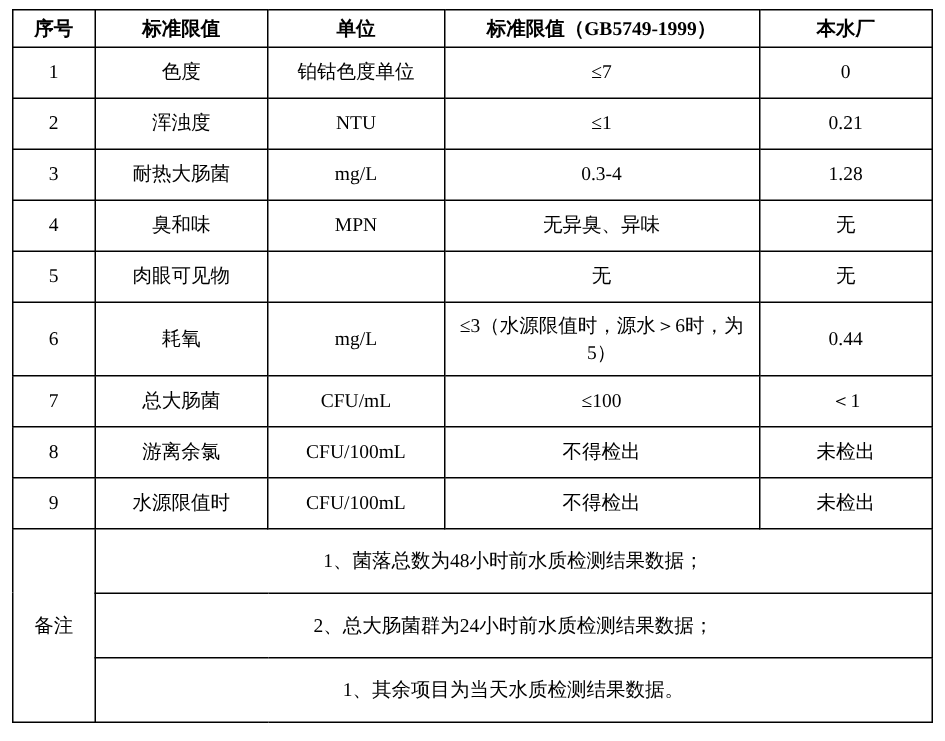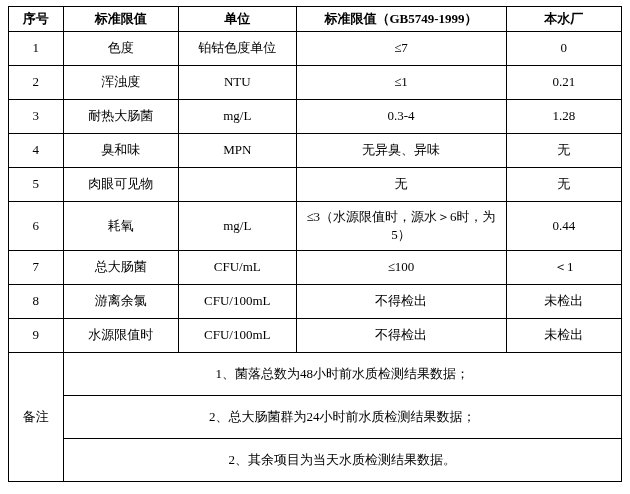--- a/index.html
+++ b/index.html
@@ -153,17 +153,17 @@
         <td class="c-plant">未检出</td>
       </tr>
       <tr>
         <td class="remark-label" rowspan="3">备注</td>
         <td class="remark-text" colspan="4">1、菌落总数为48小时前水质检测结果数据；</td>
       </tr>
       <tr>
         <td class="remark-text" colspan="4">2、总大肠菌群为24小时前水质检测结果数据；</td>
       </tr>
       <tr>
-        <td class="remark-text" colspan="4">2、其余项目为当天水质检测结果数据。</td>
+        <td class="remark-text" colspan="4">1、其余项目为当天水质检测结果数据。</td>
       </tr>
     </tbody>
   </table>
 </div>
 
 </body></html>

